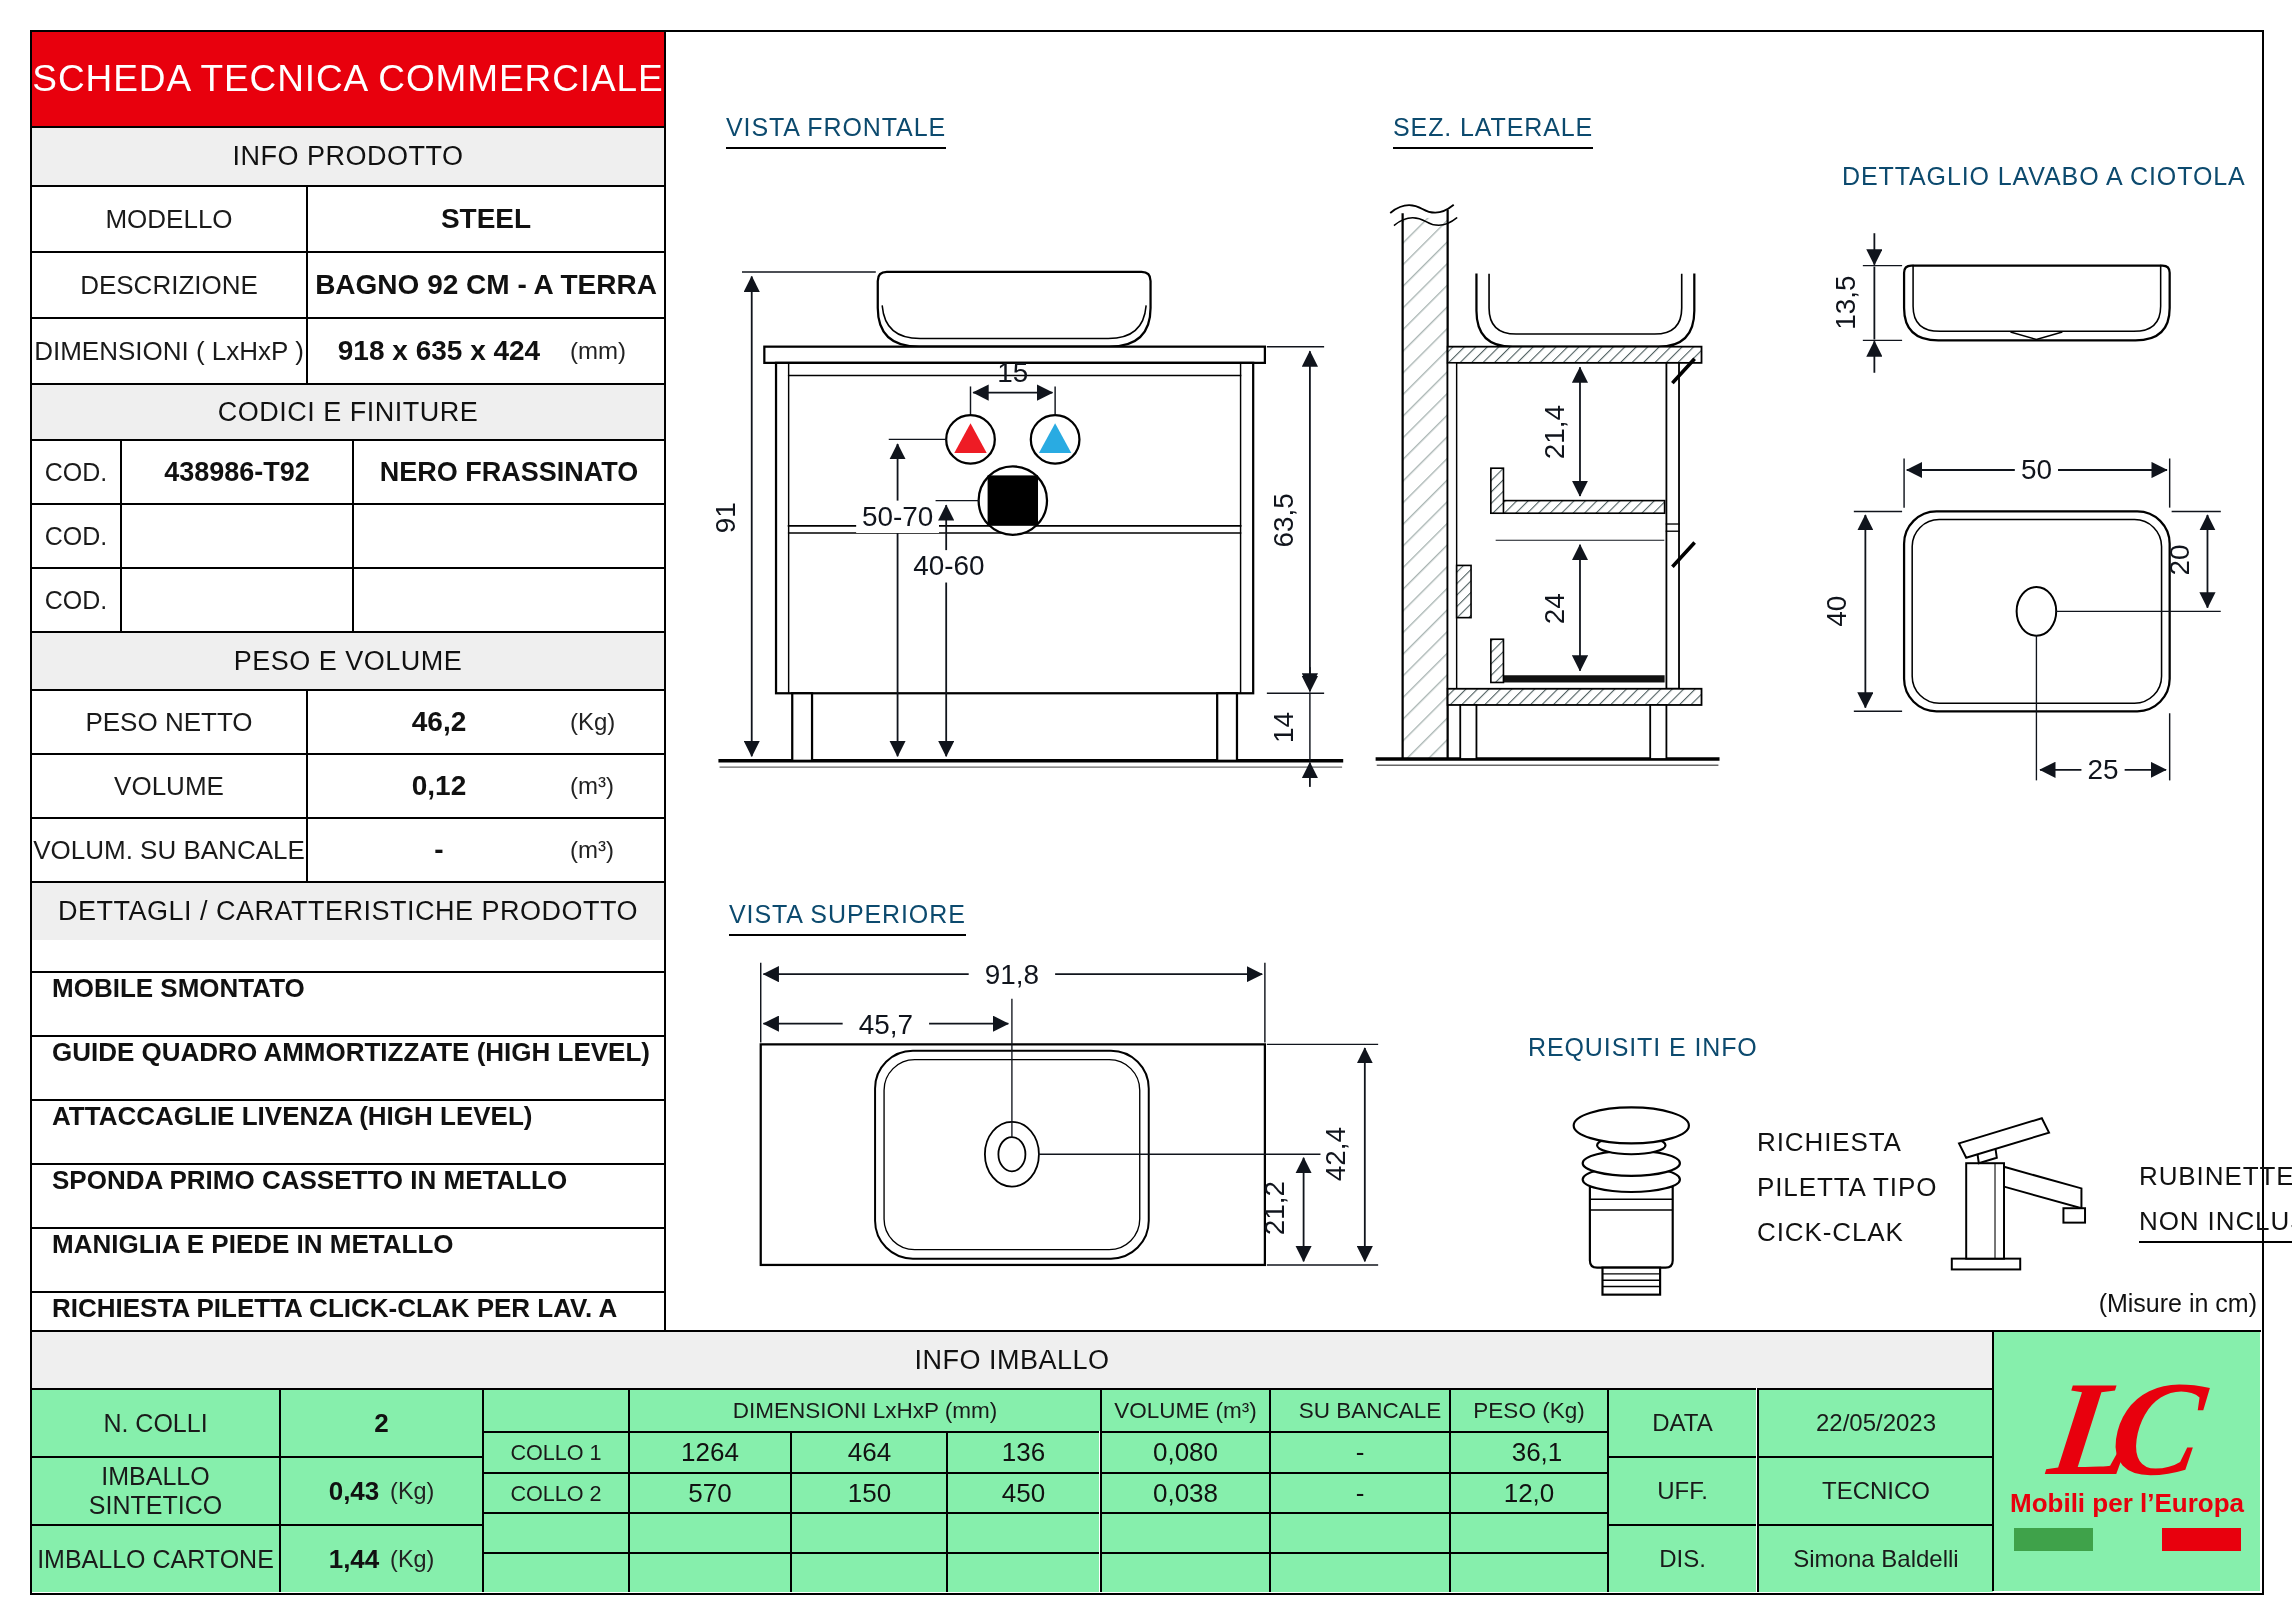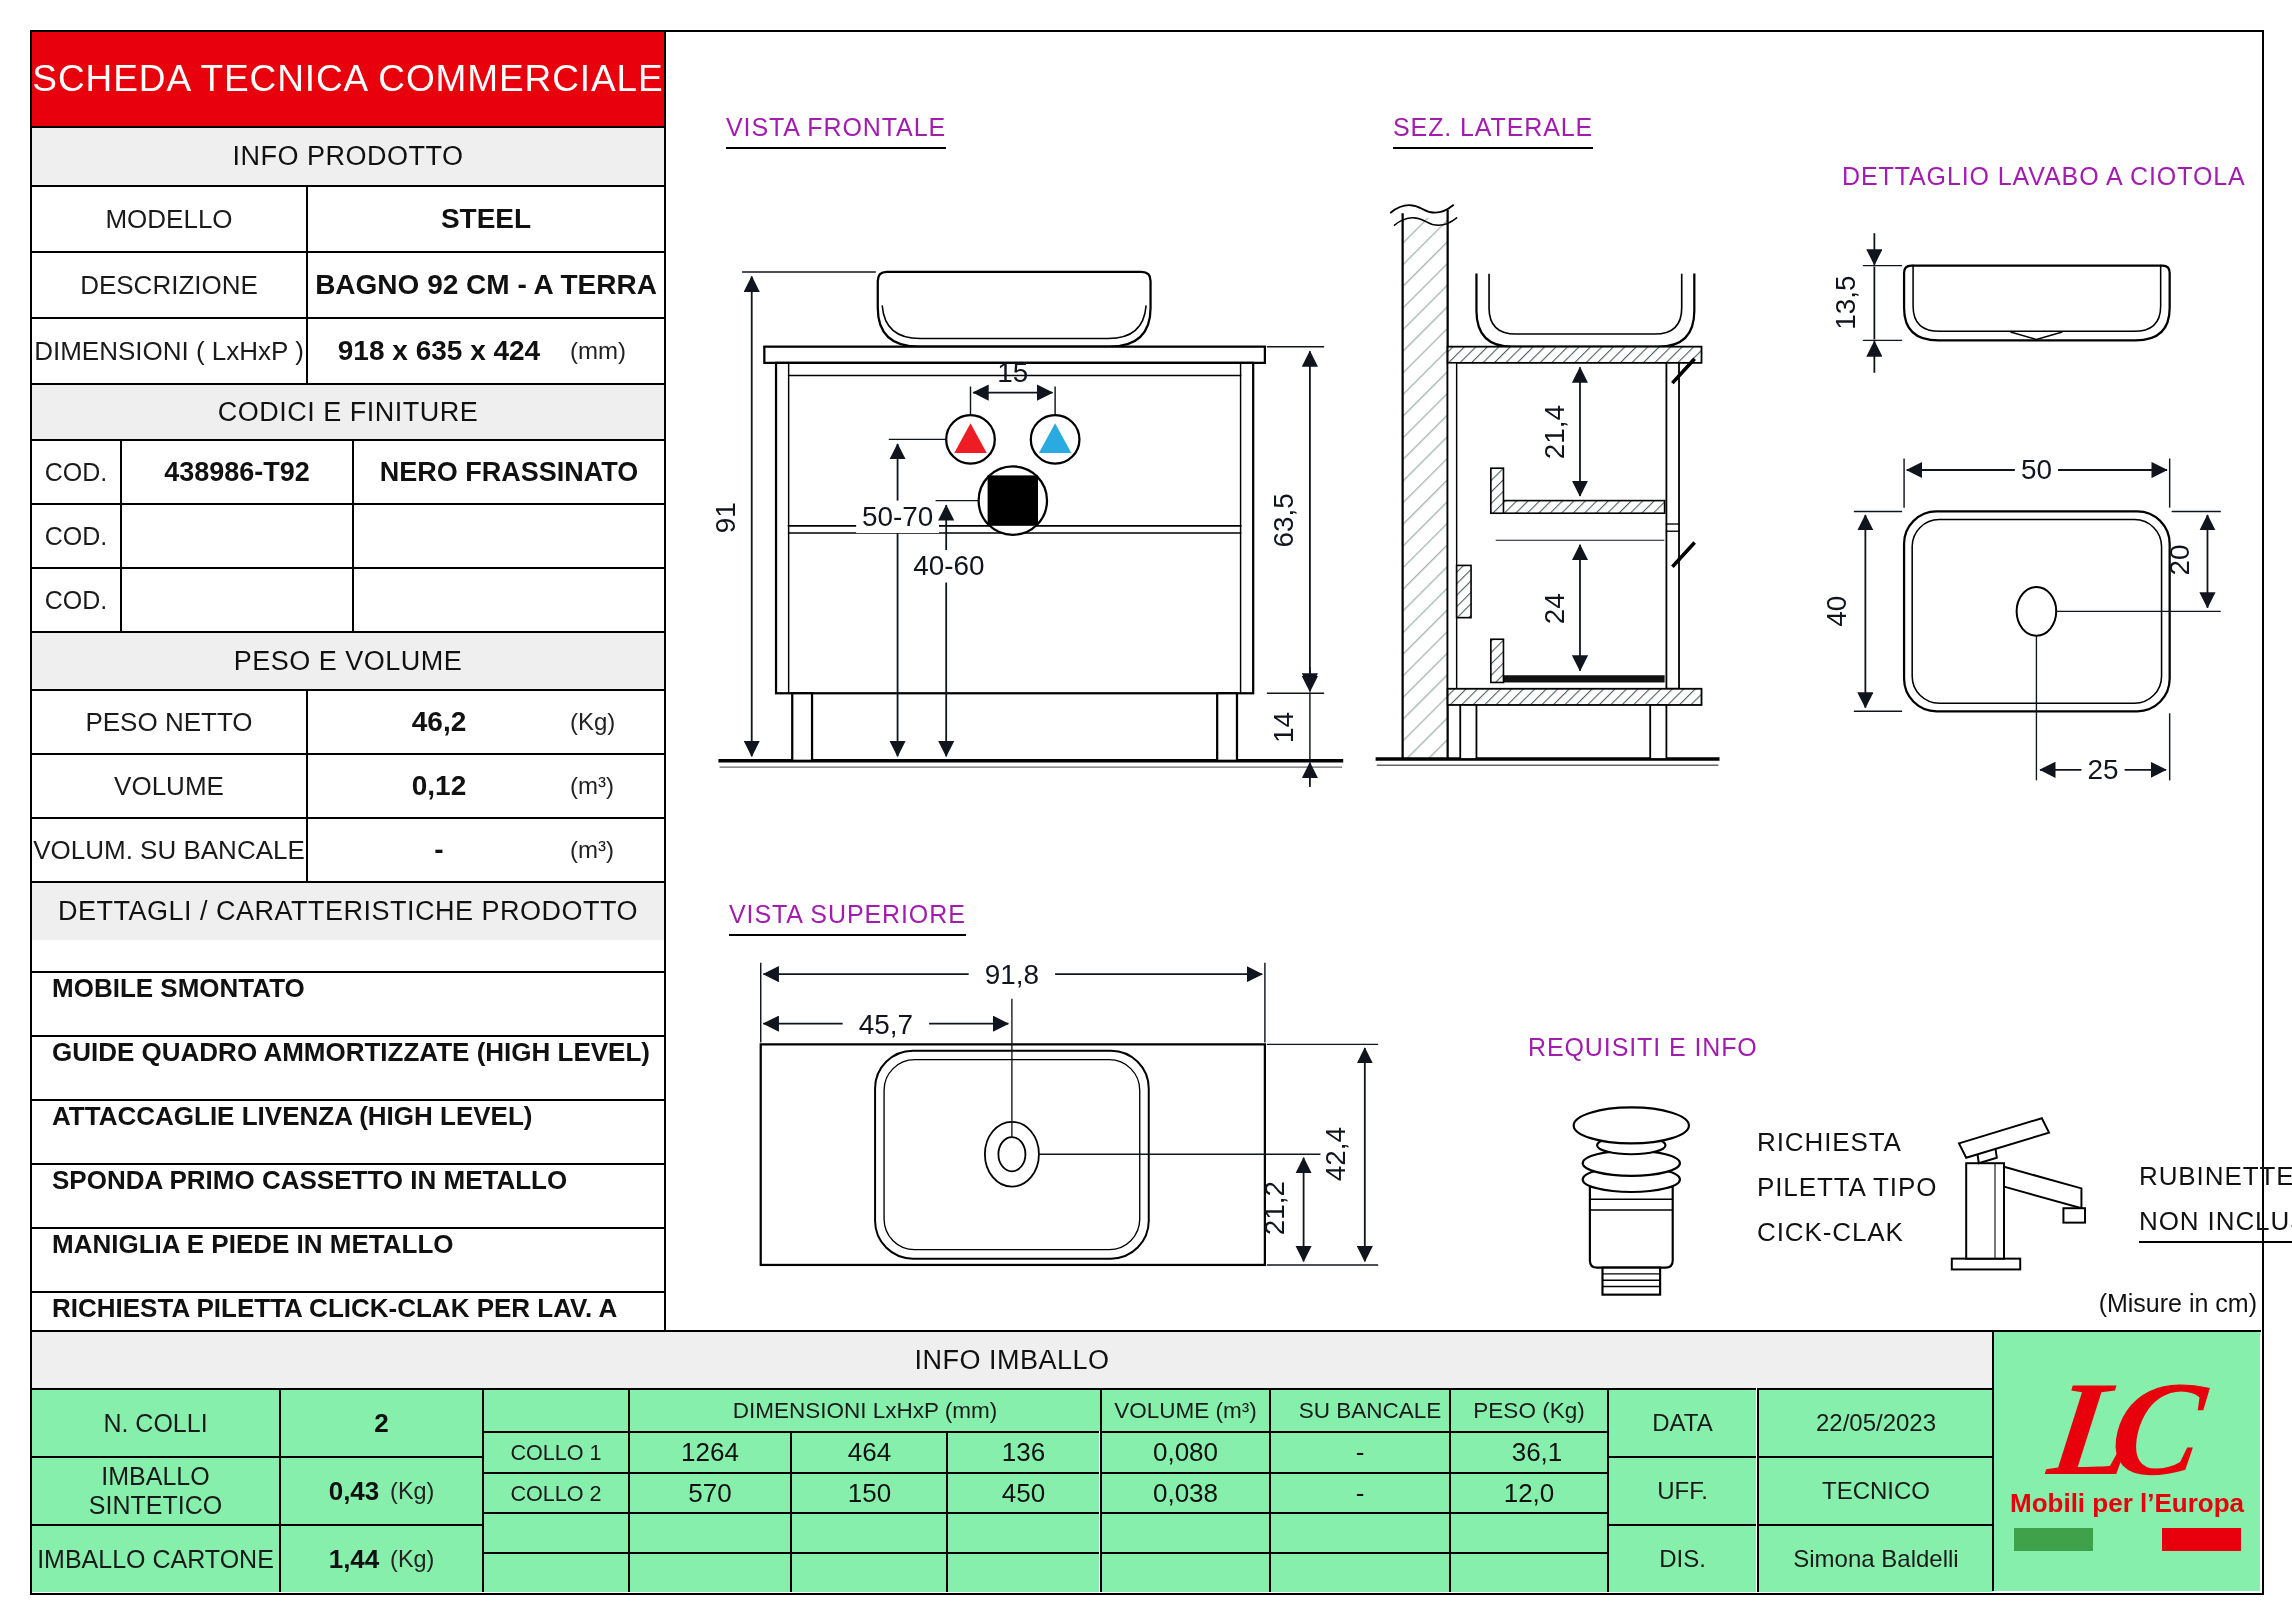--- a/index.html
+++ b/index.html
@@ -25,21 +25,21 @@
   .c-value.with-unit{justify-content:flex-start;}
   .pv-val{flex:1;text-align:center;font-weight:bold;font-size:28px;}
   .pv-unit{width:94px;text-align:left;font-weight:normal;font-size:24px;color:#222;}
   .c-codlbl{width:90px;border-right:2.7px solid #000;box-sizing:border-box;display:flex;align-items:center;
             justify-content:center;font-size:25px;color:#1a1a1a;}
   .c-code{width:232px;border-right:2.7px solid #000;box-sizing:border-box;display:flex;align-items:center;
           justify-content:center;font-size:27px;font-weight:bold;}
   .c-fin{flex:1;display:flex;align-items:center;justify-content:center;font-size:27px;font-weight:bold;}
 
   
-  .dtitle{position:absolute;font-size:25px;letter-spacing:0.9px;white-space:nowrap;color:#a21caf;}
+  .dtitle{position:absolute;font-size:25px;letter-spacing:0.9px;white-space:nowrap;color:#0c4a6e;}
   .underl{border-bottom:2.3px solid #000;padding-bottom:4.5px;}
   .reqnote{position:absolute;font-size:26px;letter-spacing:0.9px;color:#111;white-space:nowrap;}
   .underl2{border-bottom:2.3px solid #000;padding-bottom:3.6px;display:inline-block;}
   .misure{position:absolute;left:2066px;top:1289px;width:191px;text-align:right;font-size:25px;}
 
   
   .btable{position:absolute;left:32px;top:1330px;width:2229px;height:262px;border-top:2.7px solid #000;box-sizing:border-box;background:#fff;}
   .bin{position:absolute;left:0;top:0;width:2229px;height:259px;padding-left:15px;}
   .bc{position:absolute;box-sizing:border-box;border-left:2.7px solid #000;border-top:2.7px solid #000;
       display:flex;align-items:center;justify-content:center;background:#86efac;font-size:25px;text-align:center;}

